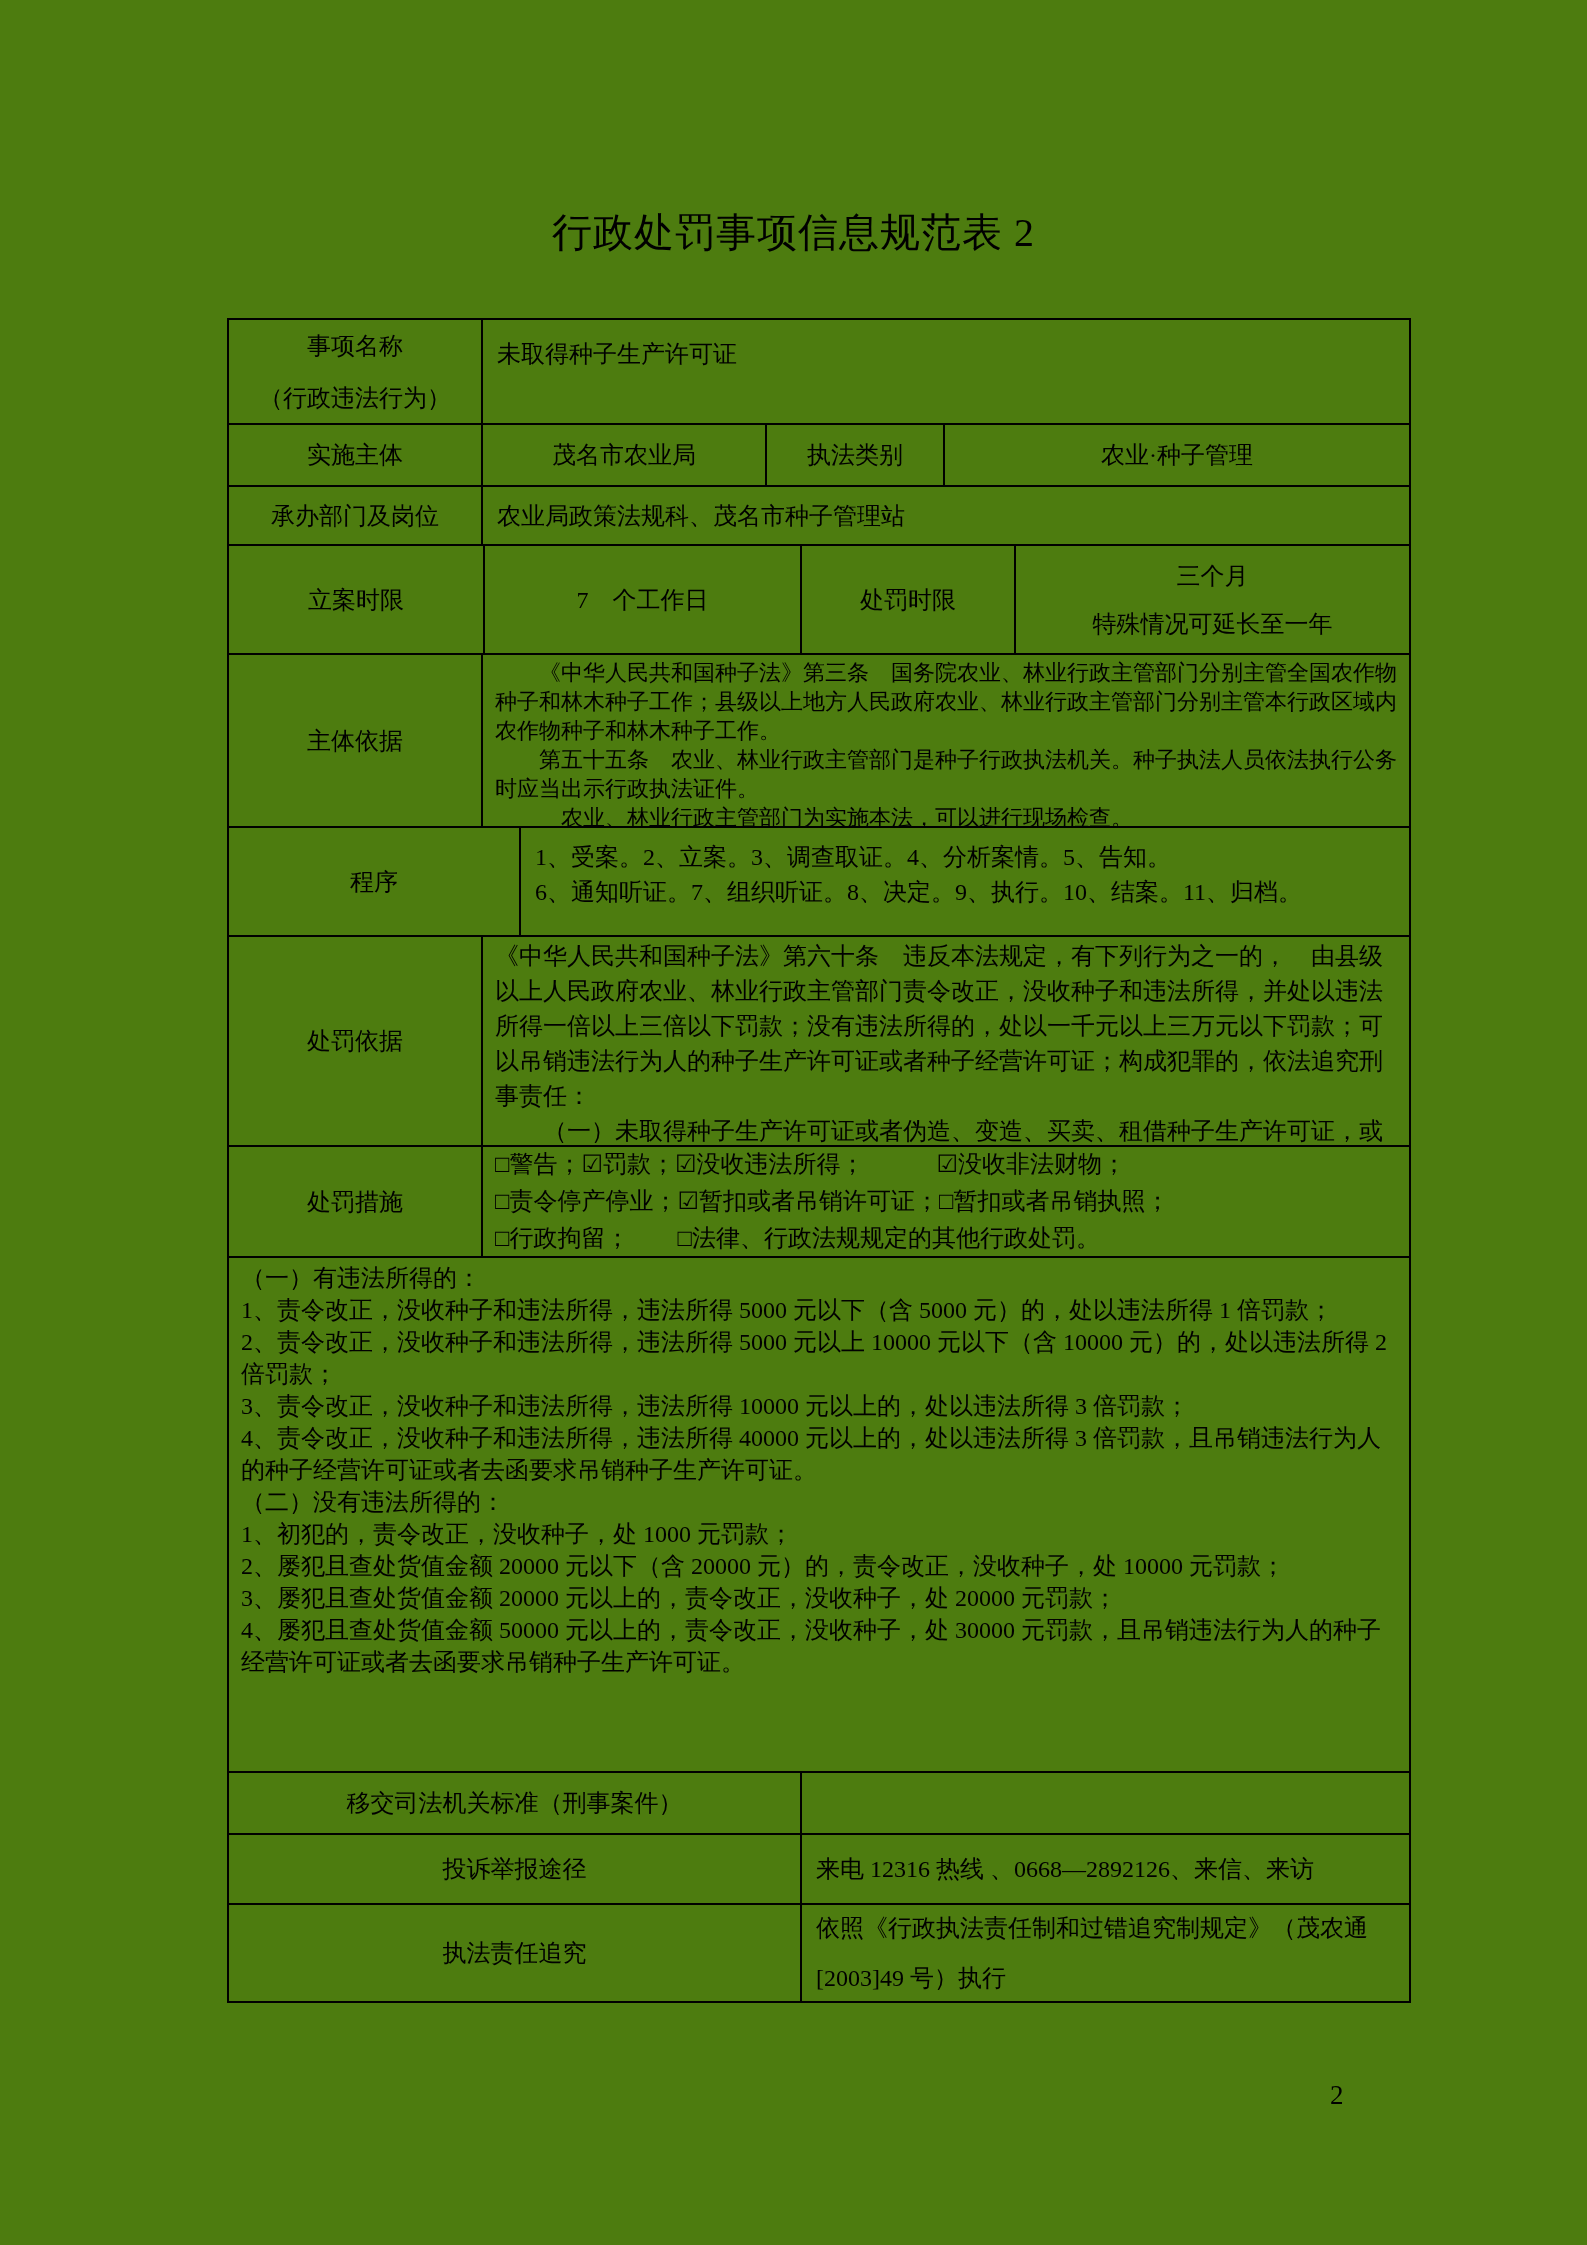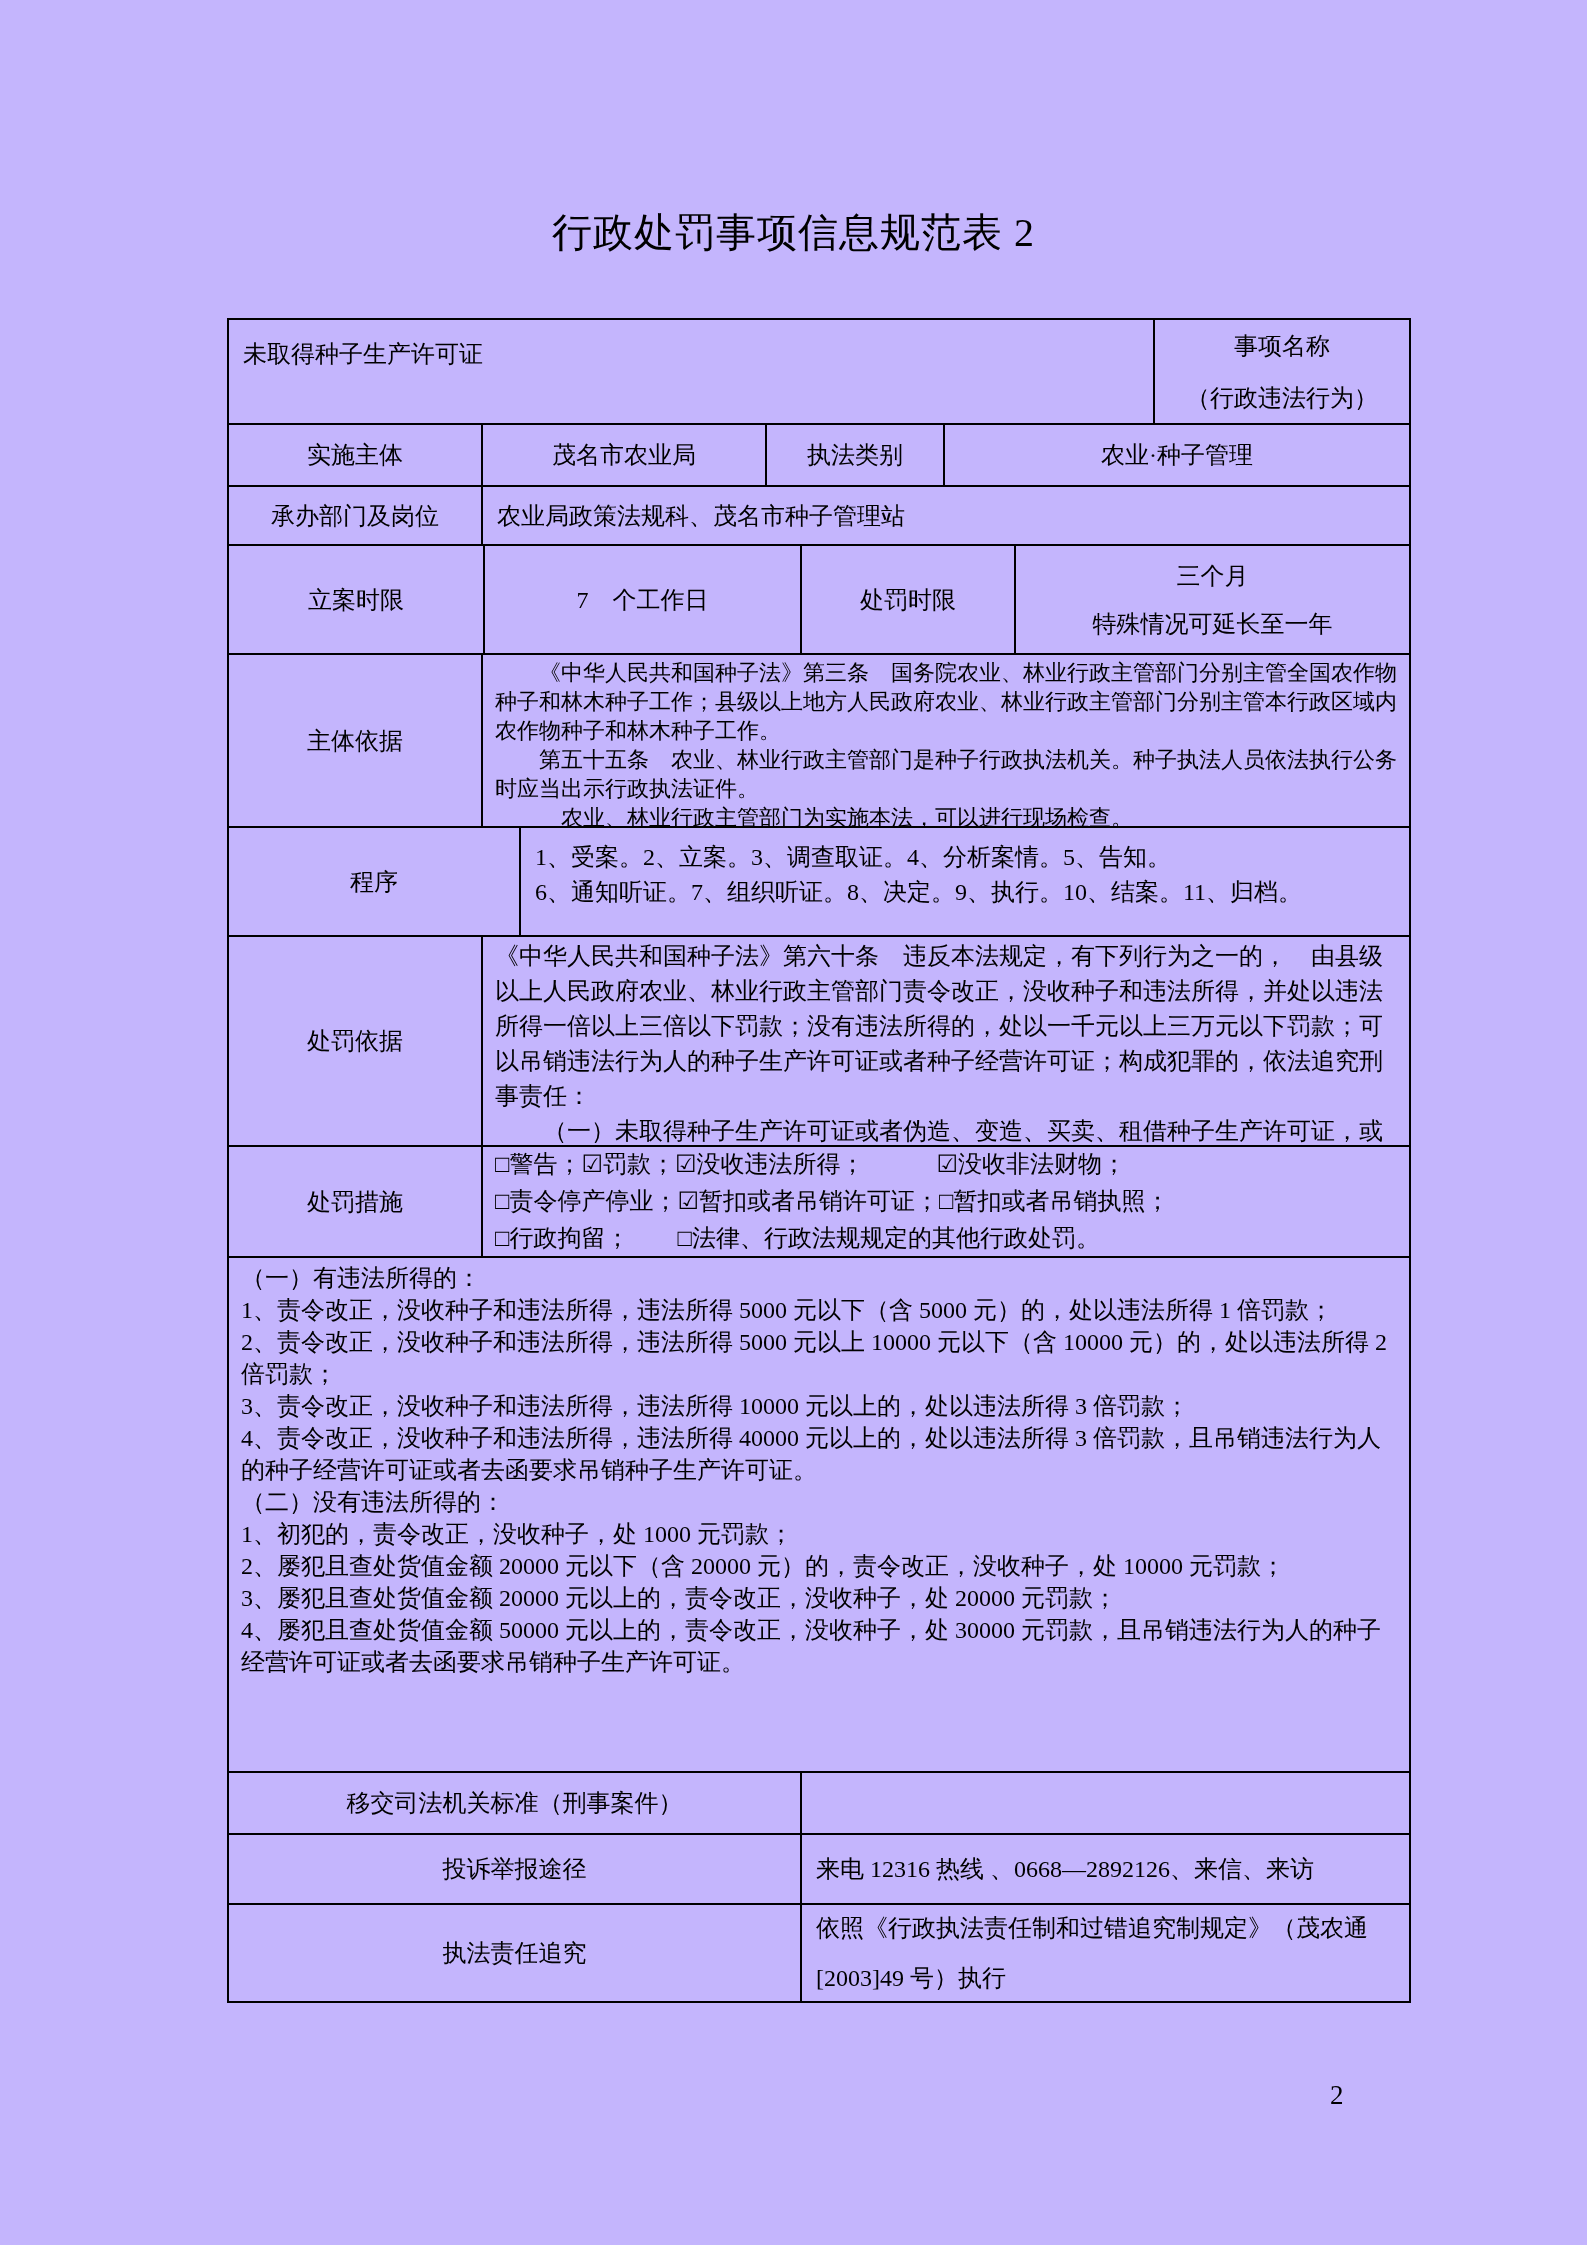--- a/index.html
+++ b/index.html
@@ -1,20 +1,20 @@
 <!DOCTYPE html>
 <html><head>
 <meta charset="utf-8">
 <style>
   html,body { margin:0; padding:0; background:#ffffff; }
   #page {
     position: relative;
     width: 1587px;
     height: 2245px;
-    background: #c4b5fd;
+    background: #4d7c0f;
     font-family: "Liberation Serif", "DejaVu Serif", serif;
     color: #000000;
     overflow: hidden;
   }
   #doc-title {
     position: absolute;
     top: 205px;
     left: 0;
     width: 100%;
     text-align: center;
@@ -100,23 +100,23 @@
 </head>
 <body>
 
 <div id="page">
 
   <div id="doc-title">行政处罚事项信息规范表 2</div>
 
   <div id="main-table">
 
     <div class="trow r-item-name" style="height:105px;">
-      <div class="cell grow left top val">未取得种子生产许可证</div>
       <div class="cell lbl" style="width:254px;">事项名称
 （行政违法行为）</div>
+      <div class="cell grow left top val">未取得种子生产许可证</div>
     </div>
 
     <div class="trow" style="height:62px;">
       <div class="cell" style="width:254px;">实施主体</div>
       <div class="cell" style="width:284px;">茂名市农业局</div>
       <div class="cell" style="width:178px;">执法类别</div>
       <div class="cell grow">农业·种子管理</div>
     </div>
 
     <div class="trow r-department" style="height:59px;">

